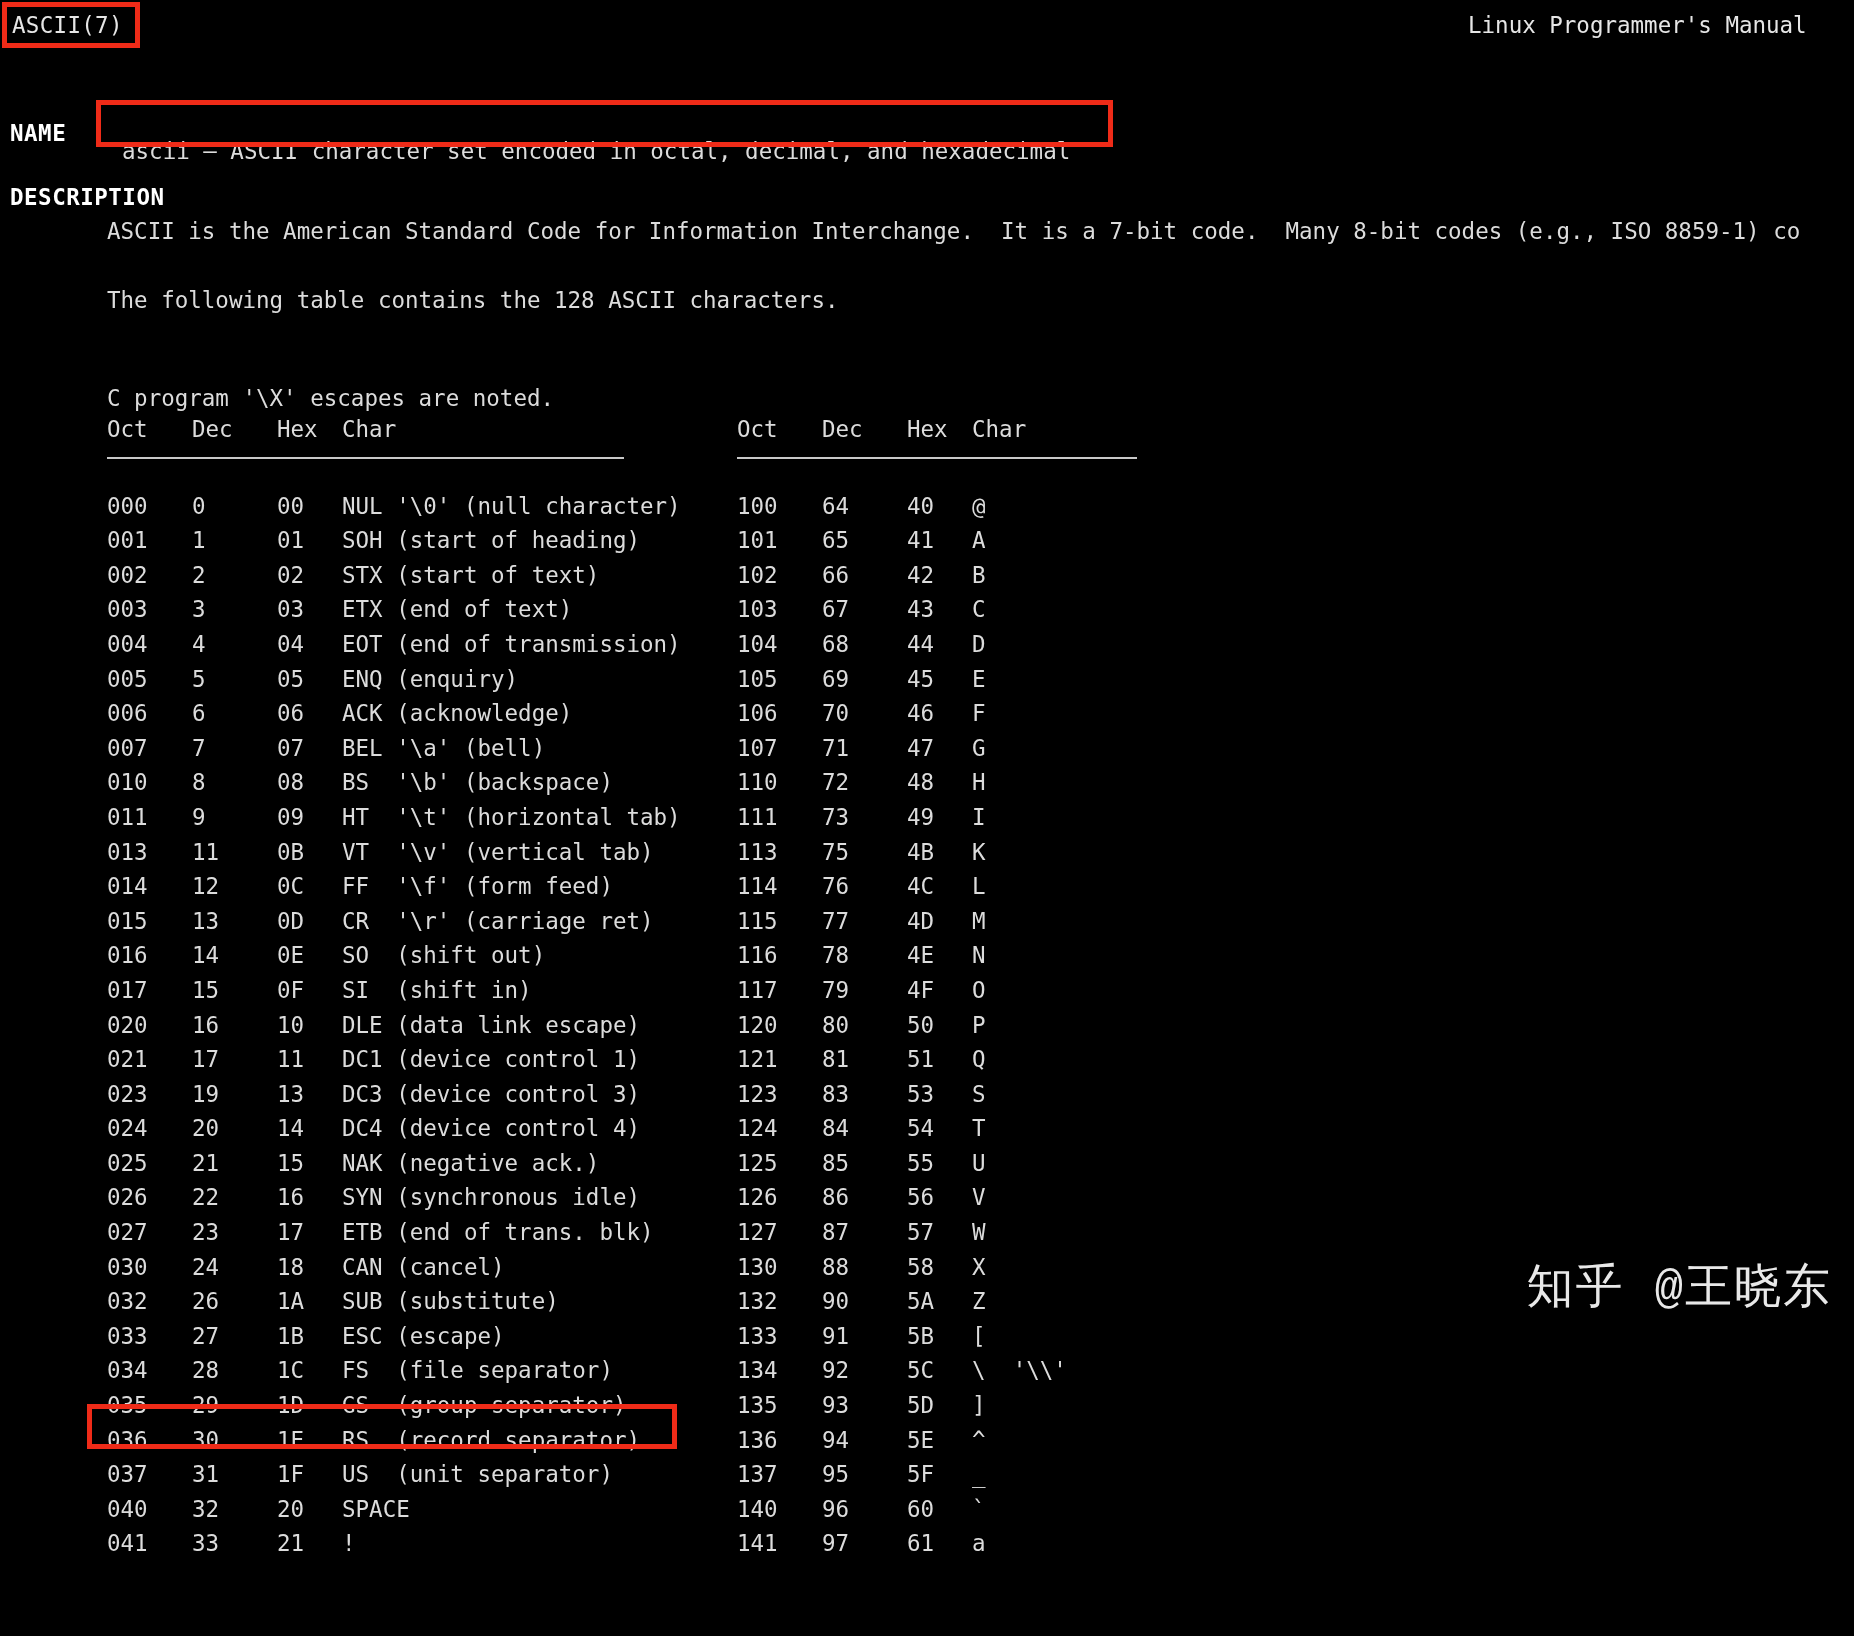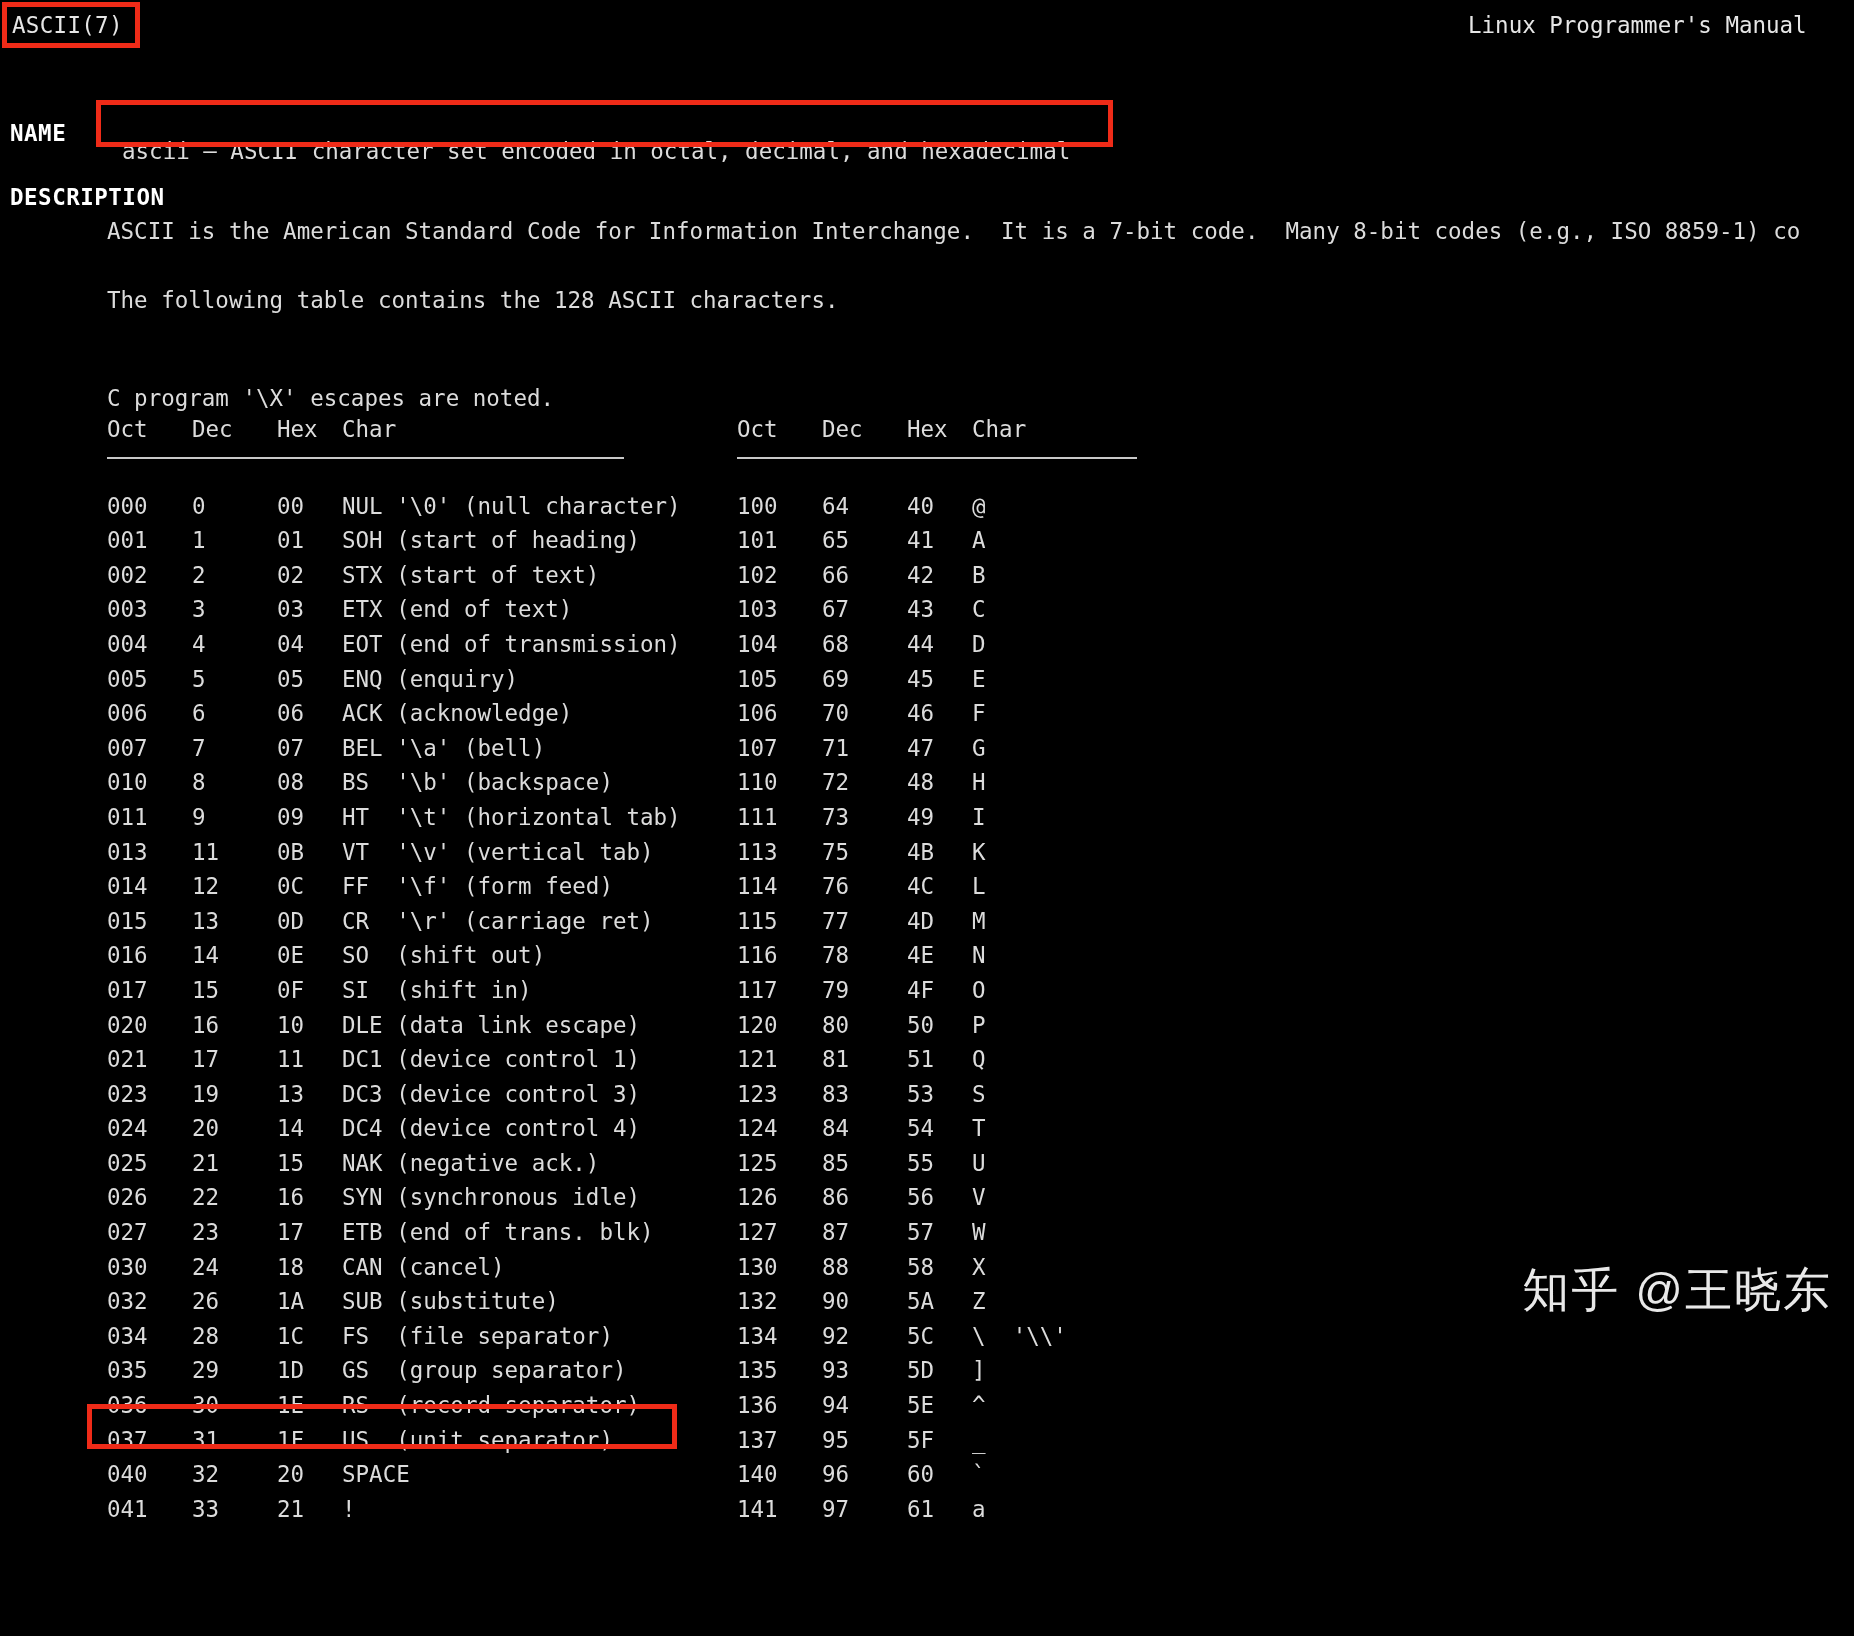--- a/index.html
+++ b/index.html
@@ -122,21 +122,21 @@
   .rule.right { width: 400px; }
   .spacer-row td { height: 20px; }
 
   
   .watermark {
     position: absolute;
     right: 22px;
     bottom: 52px;
     color: #f2f2f2;
     font-size: 47px;
-    font-family: Liberation Sans, sans-serif;
+    font-family: Liberation Mono, monospace;
     letter-spacing: 2px;
     white-space: pre;
     opacity: 0.96;
   }
 </style>
 </head>
 <body>
 
 <div class="page">
 
@@ -406,20 +406,30 @@
           <td class="c-oct">032</td>
           <td class="c-dec">26</td>
           <td class="c-hex">1A</td>
           <td class="c-char">SUB (substitute)</td>
           <td class="c-oct">132</td>
           <td class="c-dec">90</td>
           <td class="c-hex">5A</td>
           <td class="c-char">Z</td>
         </tr>
         <tr>
+          <td class="c-oct">033</td>
+          <td class="c-dec">27</td>
+          <td class="c-hex">1B</td>
+          <td class="c-char">ESC (escape)</td>
+          <td class="c-oct">133</td>
+          <td class="c-dec">91</td>
+          <td class="c-hex">5B</td>
+          <td class="c-char">[</td>
+        </tr>
+        <tr>
           <td class="c-oct">034</td>
           <td class="c-dec">28</td>
           <td class="c-hex">1C</td>
           <td class="c-char">FS  (file separator)</td>
           <td class="c-oct">134</td>
           <td class="c-dec">92</td>
           <td class="c-hex">5C</td>
           <td class="c-char">\  '\\'</td>
         </tr>
         <tr>

